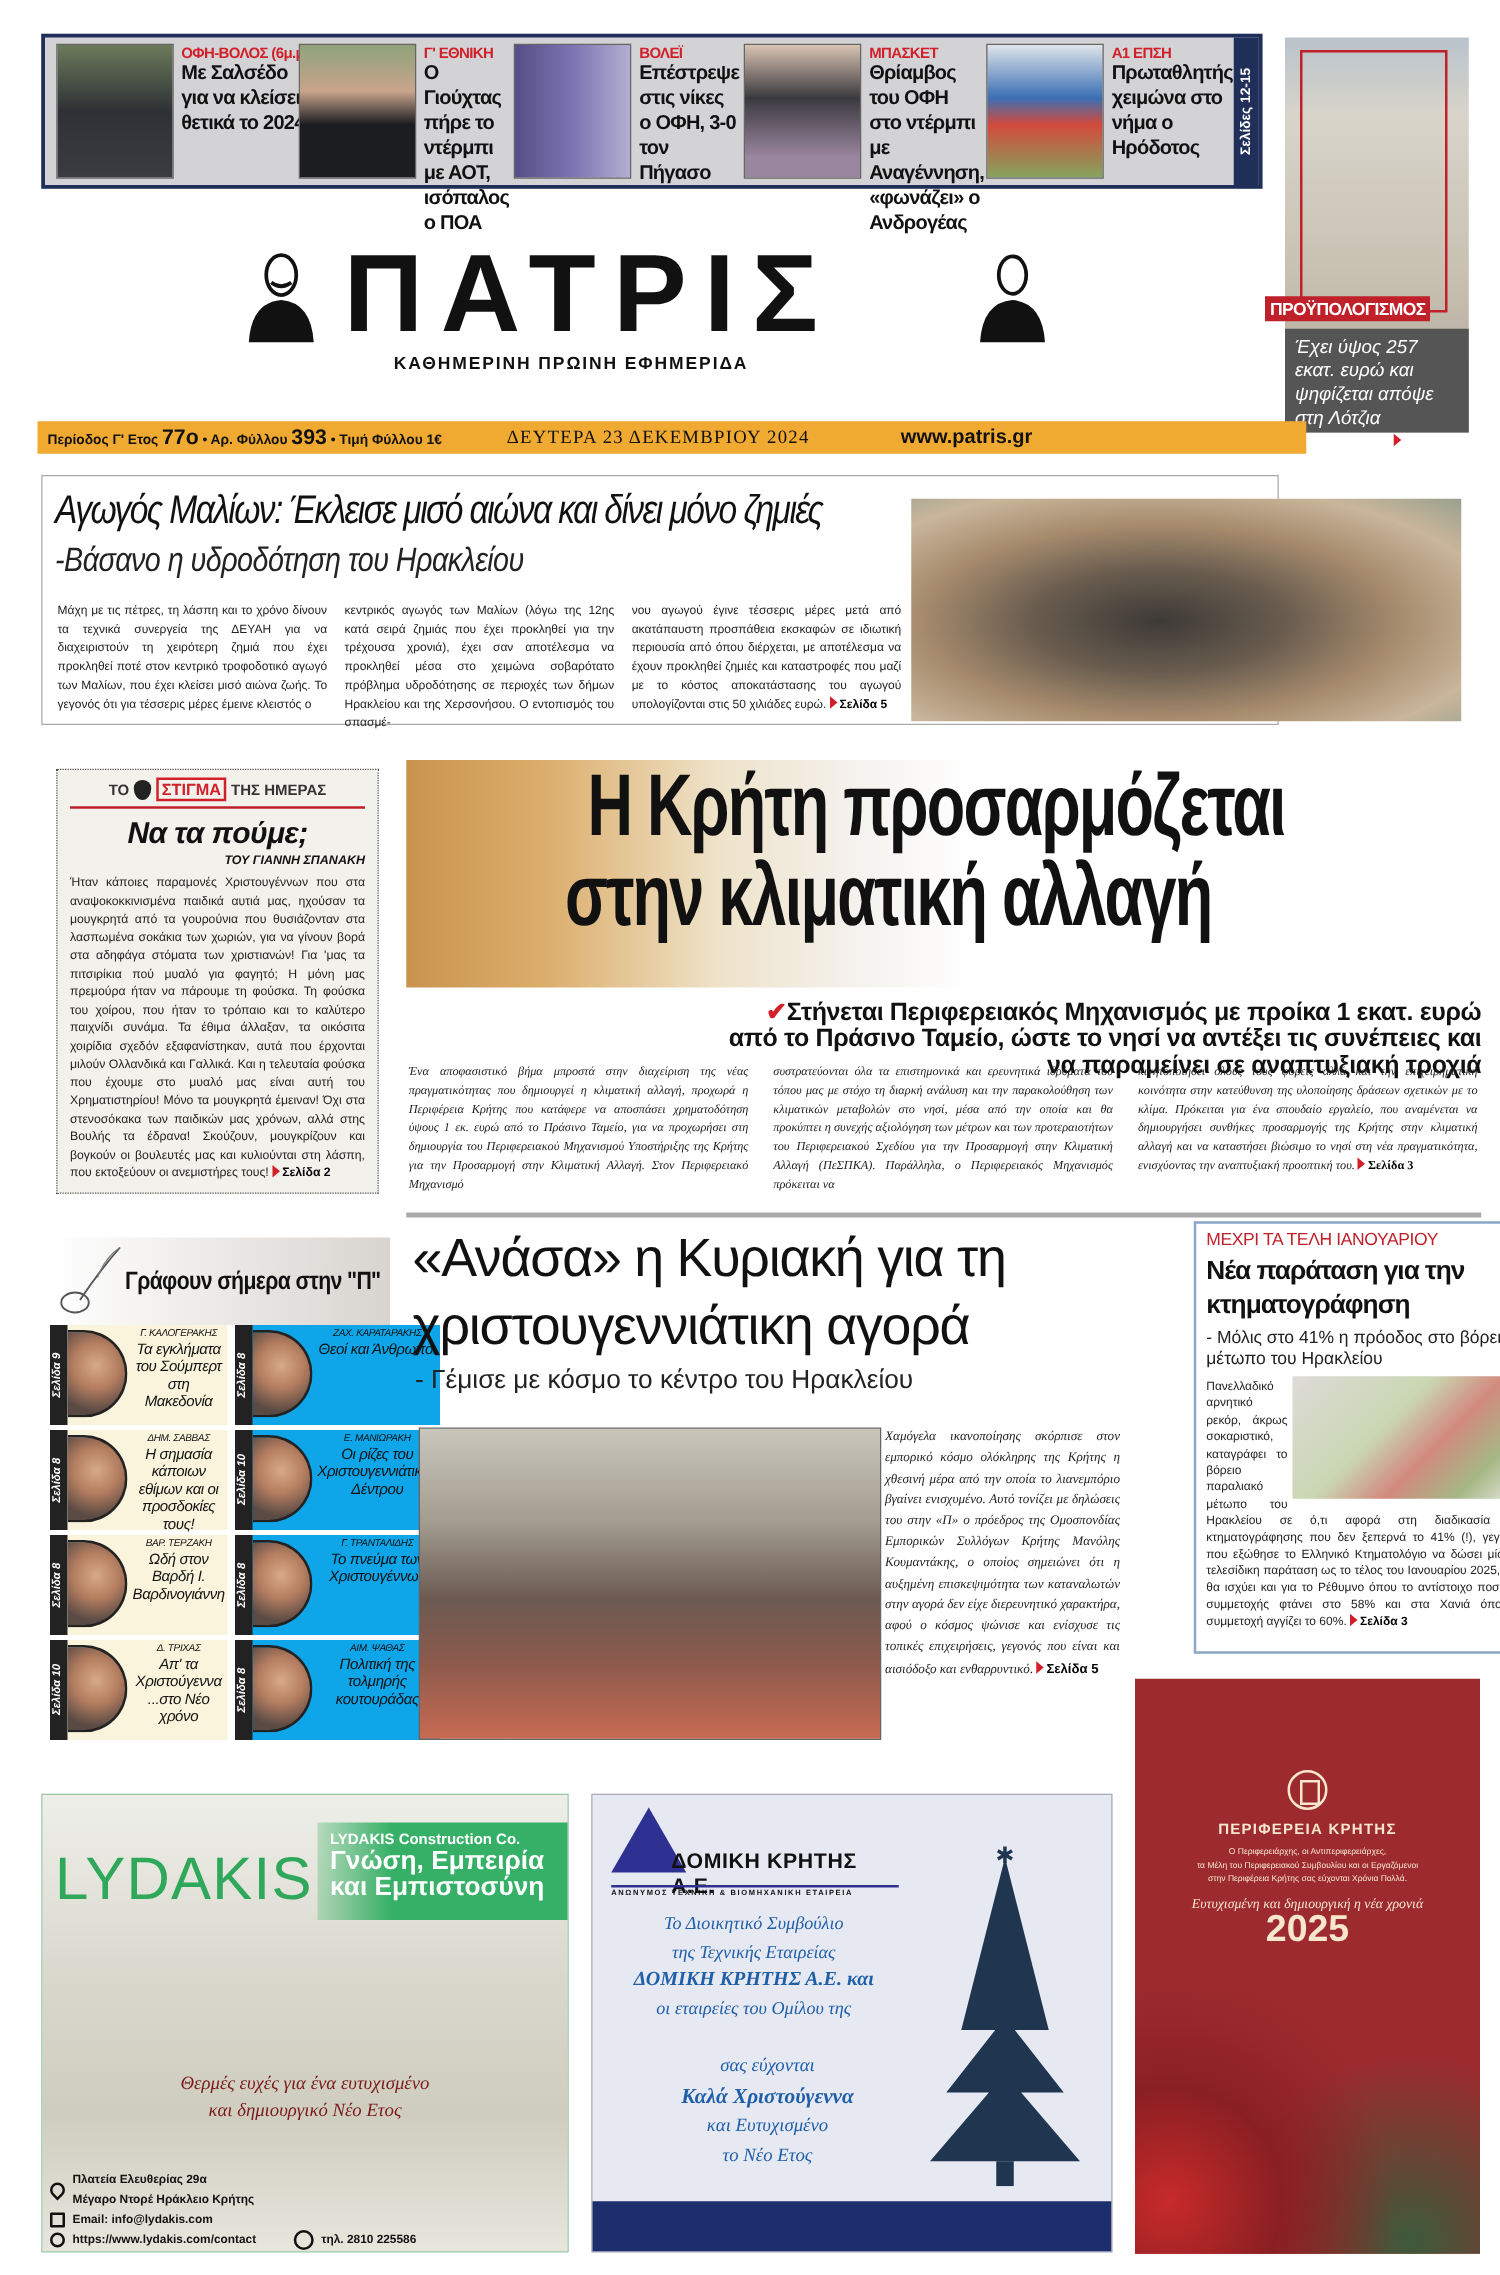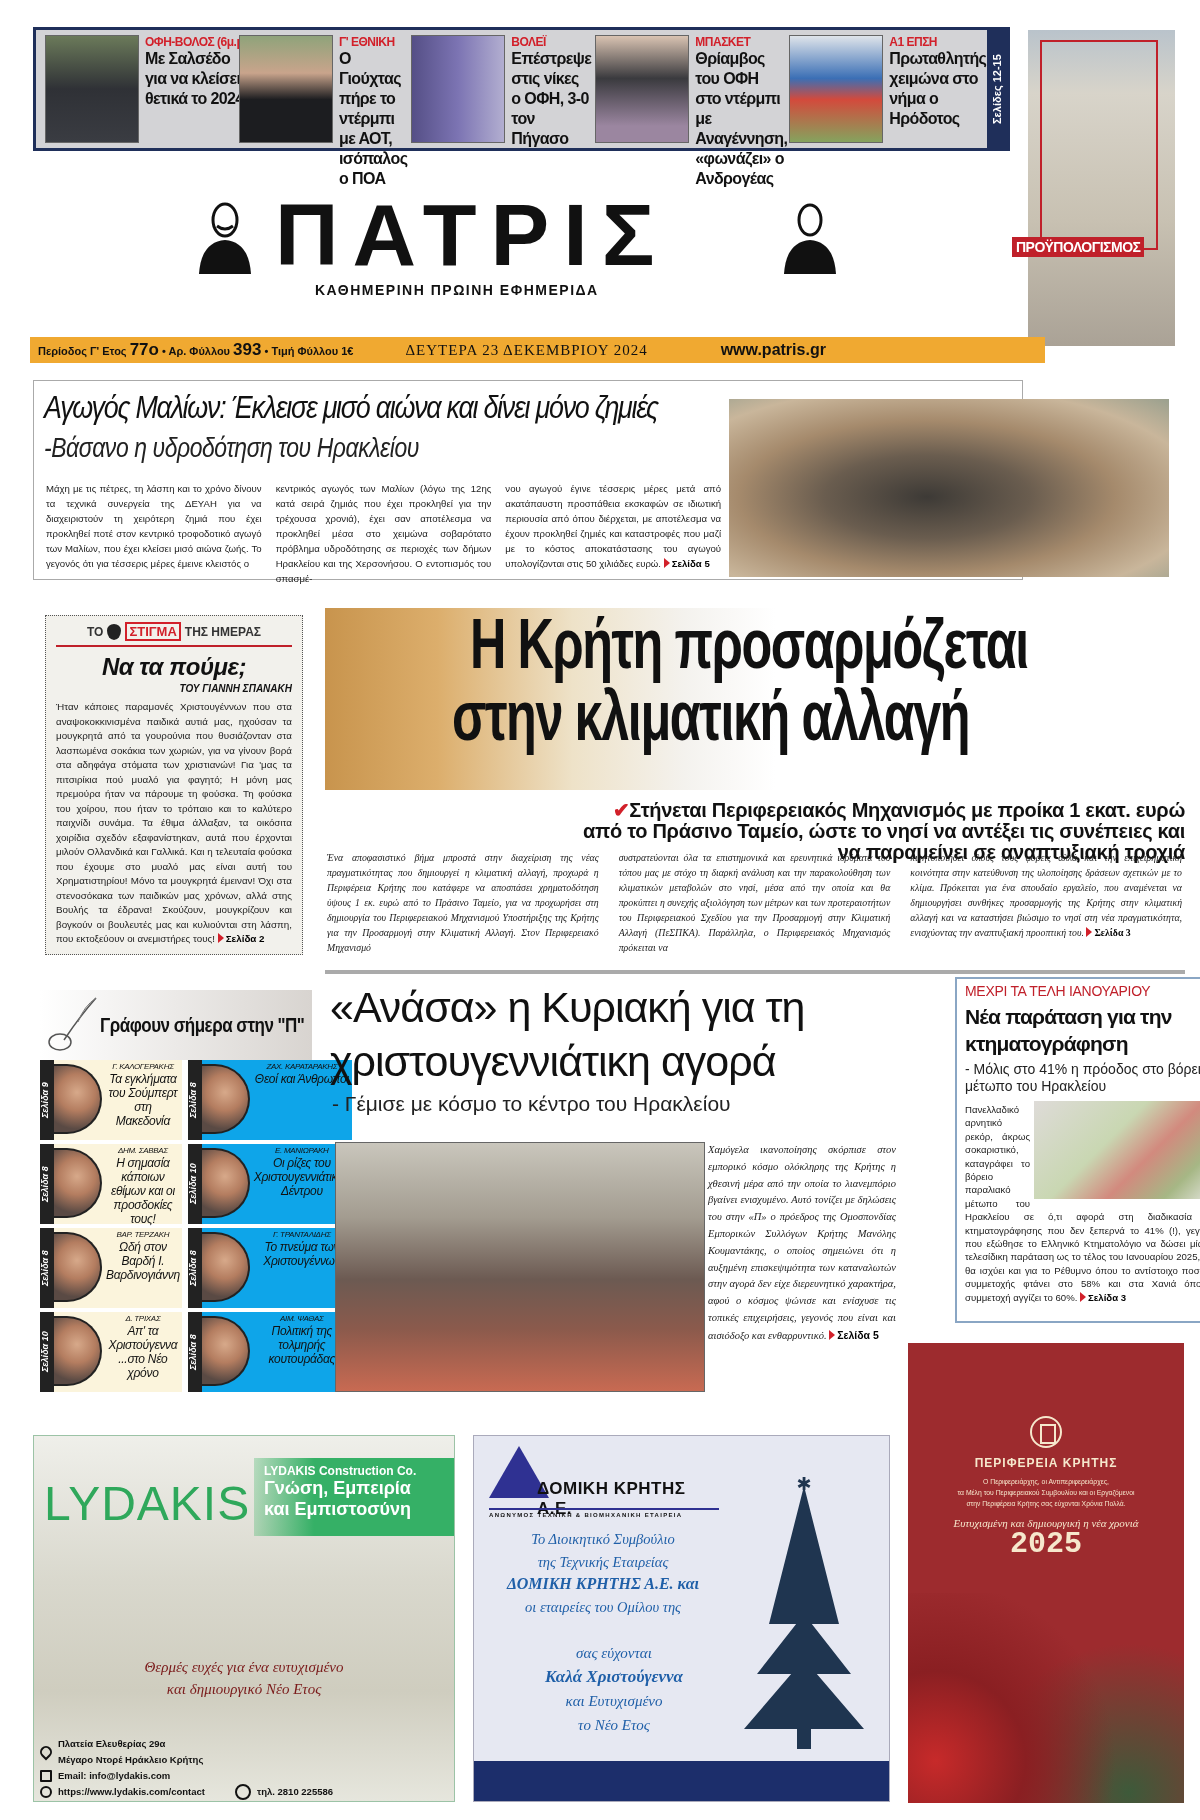--- a/index.html
+++ b/index.html
@@ -78,42 +78,42 @@
 #cad .kick{color:#c0202a;font-size:14px;letter-spacing:-0.3px}
 #cad h3{font-size:21px;line-height:27px;font-weight:bold;letter-spacing:-0.8px;margin-top:4px}
 #cad .sub{font-size:14px;line-height:17px;margin-top:4px;color:#222}
 #cad .img{float:right;width:186px;height:98px;margin:6px 0 0 4px;background:linear-gradient(135deg,#dedbd8 0%,#c9d7b2 40%,#d28a7e 60%,#a6b785 80%,#ecebe8 100%)}
 #cad p{font-size:9.6px;line-height:13.4px;text-align:justify;margin-top:8px;color:#222}
 
 #ad-lyd{left:33px;top:1435px;width:422px;height:367px;background:linear-gradient(180deg,#efefea 0%,#d9d8cd 40%,#cfcdbf 70%,#e6e6dd 100%);border:1px solid #9cc3a6}
 #ad-lyd .brand{position:absolute;left:10px;top:40px;font-size:48px;color:#2fa85b;letter-spacing:1px}
 #ad-lyd .green{position:absolute;left:220px;top:22px;width:200px;height:78px;background:linear-gradient(90deg,rgba(60,180,100,0.3),#35b066 30%);color:#fff;padding:6px 10px;font-weight:bold}
 #ad-lyd .green .co{font-size:12px}
-#ad-lyd .green .sl{font-size:18px;line-height:21px}
+#ad-lyd .green .sl{font-size:21px;line-height:21px}
 #ad-lyd .wish{position:absolute;left:0;width:100%;top:220px;text-align:center;font-family:"Liberation Serif",serif;font-style:italic;color:#7a1a1a;font-size:15px;line-height:22px}
 #ad-lyd .contact{position:absolute;left:6px;top:300px;font-size:9.5px;font-weight:bold;line-height:16px}
 #ad-lyd .contact .row{display:flex;align-items:center;gap:6px}
 .ico{display:inline-block;width:12px;height:12px;border:2px solid #111;border-radius:50%}
 #ad-dom{left:473px;top:1435px;width:417px;height:367px;background:#e6e8f2;border:1px solid #aab}
 #ad-dom .logo{position:absolute;left:15px;top:10px;width:230px;height:62px}
 #ad-dom .logo .tri{position:absolute;left:0;top:0;width:0;height:0;border-left:30px solid transparent;border-right:30px solid transparent;border-bottom:52px solid #2f3192}
 #ad-dom .logo .nm{position:absolute;left:48px;top:33px;font-size:17px;font-weight:bold;letter-spacing:0.5px}
 #ad-dom .logo .sub{position:absolute;left:0;top:62px;font-size:6px;letter-spacing:1.3px;font-weight:bold;border-top:2px solid #2f3192;padding-top:2px;width:230px}
 #ad-dom .msg{position:absolute;left:0;top:92px;width:258px;text-align:center;font-family:"Liberation Serif",serif;font-style:italic;color:#1f5fa8;font-size:14.5px;line-height:22.5px}
 #ad-dom .msg2{position:absolute;left:40px;top:205px;width:200px;text-align:center;font-family:"Liberation Serif",serif;font-style:italic;color:#1f5fa8;font-size:15px;line-height:24px}
 #ad-dom .msg b{font-size:16px}
 #ad-dom .tree{position:absolute;right:20px;top:38px;width:130px;height:275px}
 #ad-dom .stars{position:absolute;left:0;bottom:0;width:100%;height:40px;background:#1c2e6b}
 #ad-per{left:908px;top:1343px;width:276px;height:460px;background:#9d2b2e;color:#f6e7cc;text-align:center}
 #ad-per .emb{margin:73px auto 0;width:32px;height:32px;border:2px solid #f6e7cc;border-radius:50%;position:relative}
 #ad-per .emb::after{content:"";position:absolute;left:8px;top:6px;width:12px;height:16px;border:2px solid #f6e7cc}
 #ad-per .nm{font-size:12px;font-weight:bold;letter-spacing:1px;margin-top:8px}
 #ad-per .t{font-size:6.8px;line-height:11px;margin-top:6px}
 #ad-per .sc{font-family:"Liberation Serif",serif;font-style:italic;font-size:11px;margin-top:8px}
-#ad-per .yr{font-family:Liberation Mono, monospace;font-size:30px;font-weight:bold;margin-top:-2px}
+#ad-per .yr{font-family:Liberation Sans, sans-serif;font-size:30px;font-weight:bold;margin-top:-2px}
 #ad-per .flower{position:absolute;left:0;bottom:0;width:100%;height:210px;background:radial-gradient(circle at 10% 80%,#c72a2a 0%,#8a1f22 30%,transparent 60%),radial-gradient(circle at 80% 95%,#3d5a3a 0%,transparent 50%)}
 </style>
 </head>
 <body>
 
 <div id="sports" class="abs">
   <div class="sp-item">
     <div class="sp-photo" style="background:linear-gradient(180deg,#6b7a5a,#2f3136 50%,#3a3c42)"></div>
     <div class="sp-text">
         <div class="sp-cat">ΟΦΗ-ΒΟΛΟΣ (6μ.μ.)</div>
@@ -147,20 +147,24 @@
         <div class="sp-cat">Α1 ΕΠΣΗ</div>
         <div class="sp-head">Πρωταθλητής χειμώνα στο νήμα ο Ηρόδοτος</div>
       </div>
   </div>
   <div id="sports-side">Σελίδες 12-15</div>
 </div>
 
 <div id="lotzia" class="abs">
   <div class="frame"></div>
   <div class="label">ΠΡΟΫΠΟΛΟΓΙΣΜΟΣ</div>
+  <div class="box">
+    <span>Έχει ύψος 257 εκατ. ευρώ και ψηφίζεται απόψε στη Λότζια</span>
+    <span class="pg seeall">Σελίδα 3</span>
+  </div>
 </div>
 
 <div id="masthead" class="abs">
   <svg class="bust" style="left:0" viewBox="0 0 60 76">
       <ellipse cx="30" cy="22" rx="12" ry="16" fill="#fff" stroke="#111" stroke-width="3"></ellipse>
       <path d="M4 76 Q6 44 30 42 Q54 44 56 76Z" fill="#111"></path>
       <path d="M22 28 Q30 34 38 28" stroke="#111" stroke-width="3" fill="none"></path>
     </svg>
   <div id="logo">ΠΑΤΡΙΣ</div>
   <div id="tagline">ΚΑΘΗΜΕΡΙΝΗ ΠΡΩΙΝΗ ΕΦΗΜΕΡΙΔΑ</div>

